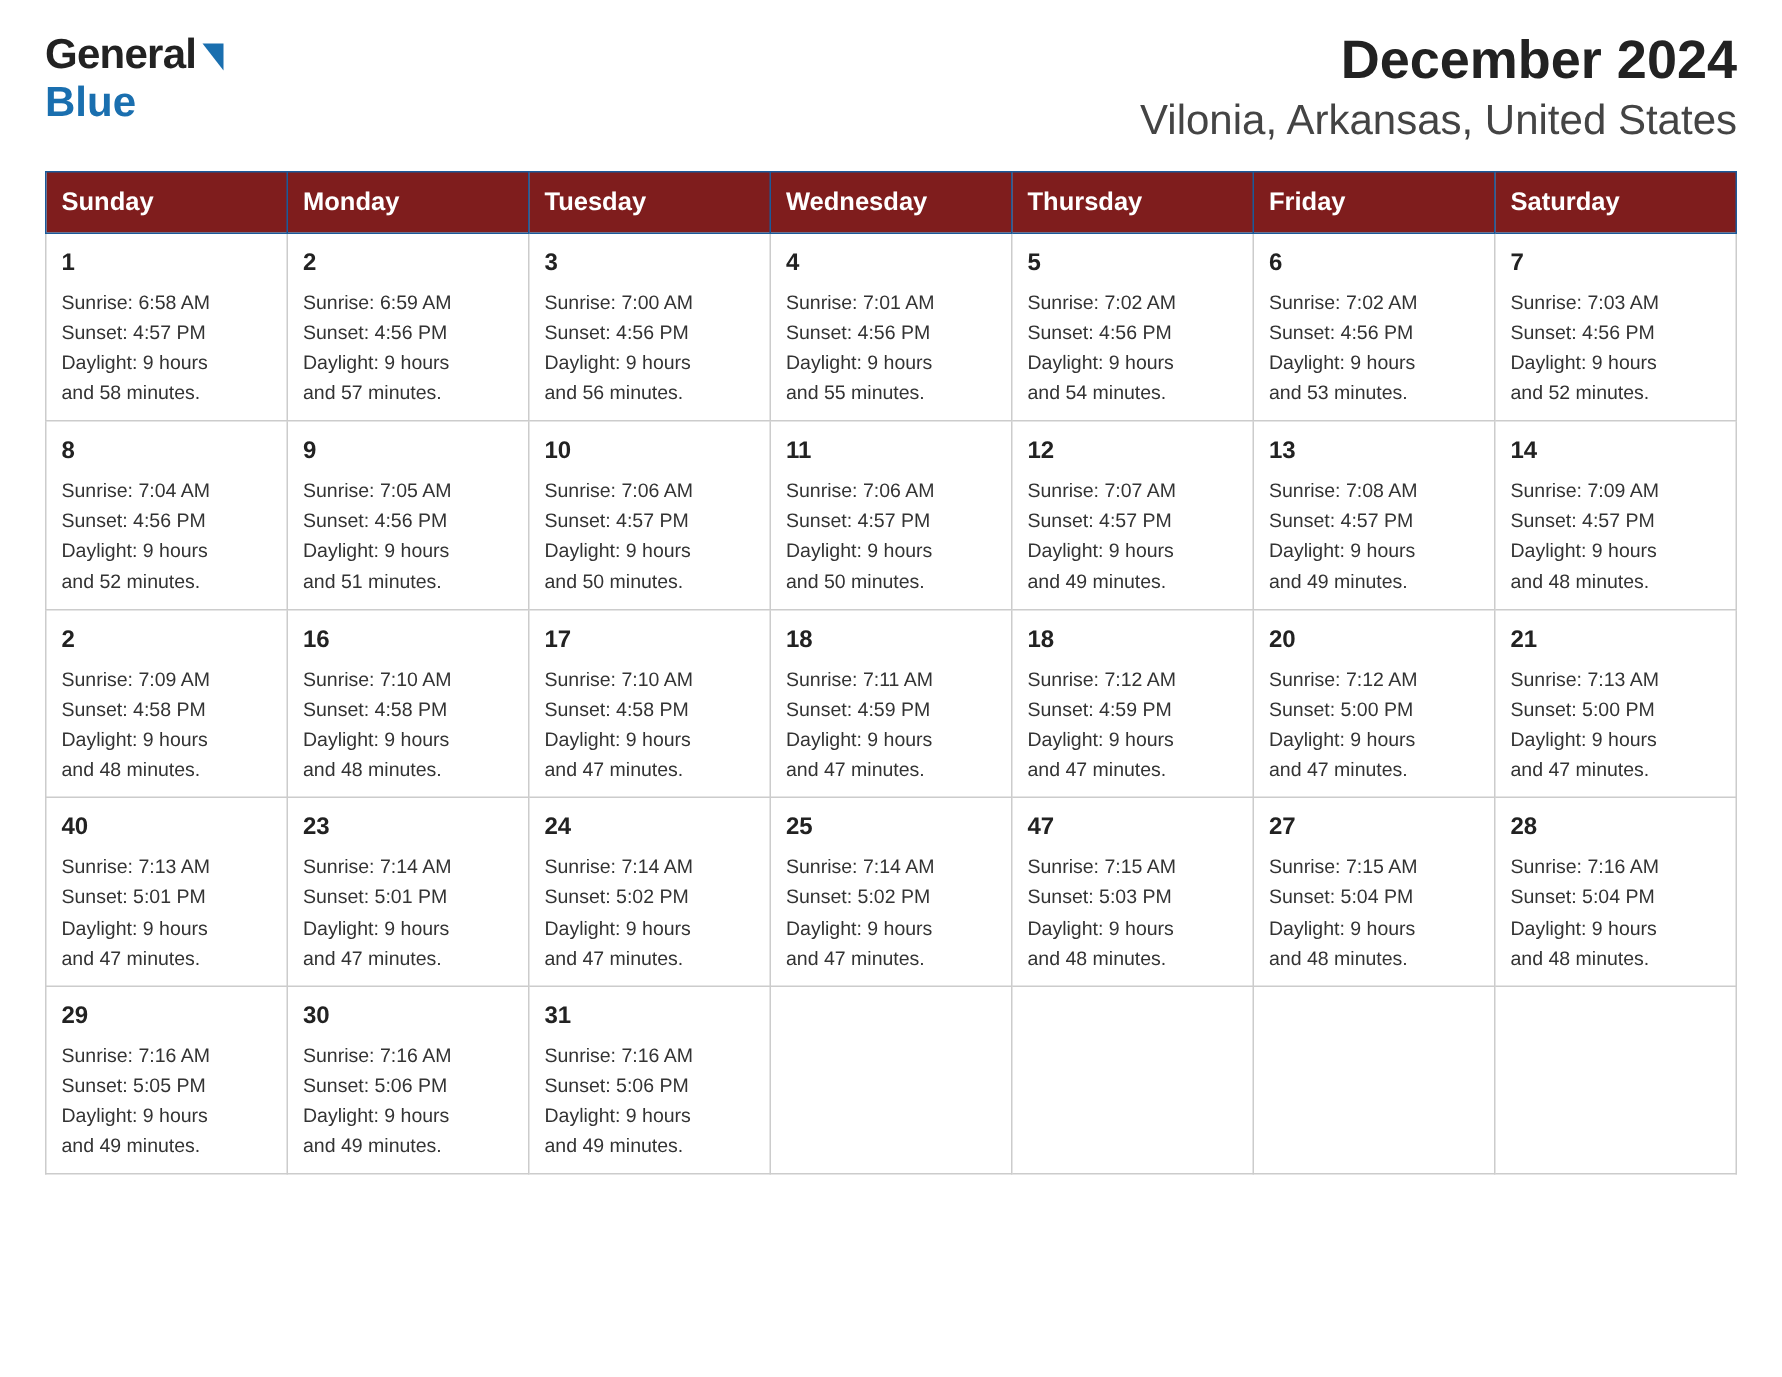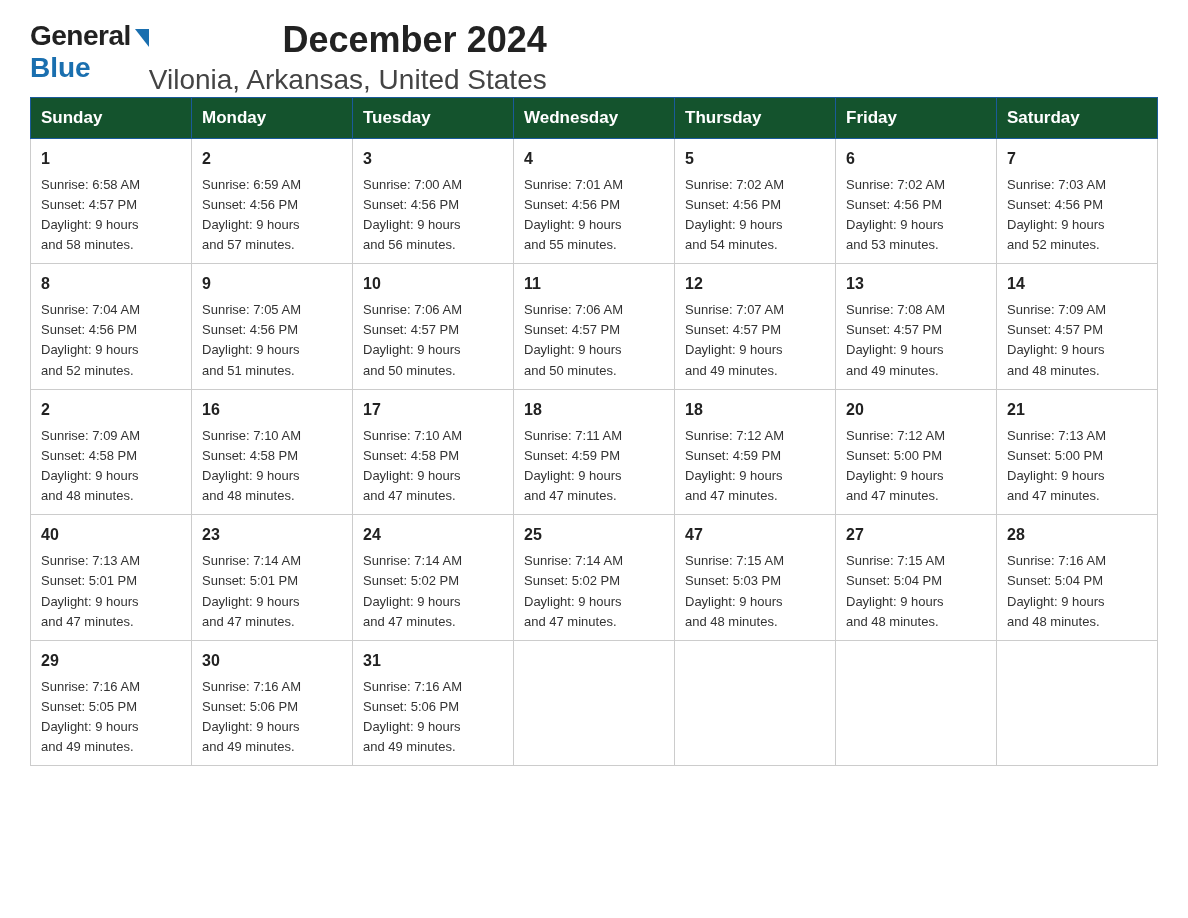--- a/index.html
+++ b/index.html
@@ -6,23 +6,23 @@
     body {
       font-family: Arial, sans-serif;
       background: #fff;
       color: #222;
       width: 1188px;
       min-height: 918px;
       padding: 20px 30px;
     }
     .header {
       display: flex;
-      justify-content: flex-start;
+      justify-content: space-between;
       align-items: flex-start;
-      margin-bottom: 1px;
+      margin-bottom: 18px;
     }
     .logo {
       display: flex;
       flex-direction: column;
       align-items: flex-start;
     }
     .logo-top {
       display: flex;
       align-items: center;
     }
@@ -61,21 +61,21 @@
       font-weight: normal;
       color: #444;
       margin-top: 4px;
     }
     .calendar {
       width: 100%;
       border-collapse: collapse;
       border: 1px solid #999;
     }
     .calendar th {
-      background-color: #14532d;
+      background-color: #7f1d1d;
       color: #fff;
       font-size: 17px;
       font-weight: bold;
       padding: 10px 10px;
       text-align: left;
       border: 1px solid #1a5a9a;
     }
     .calendar td {
       vertical-align: top;
       padding: 8px 10px;

